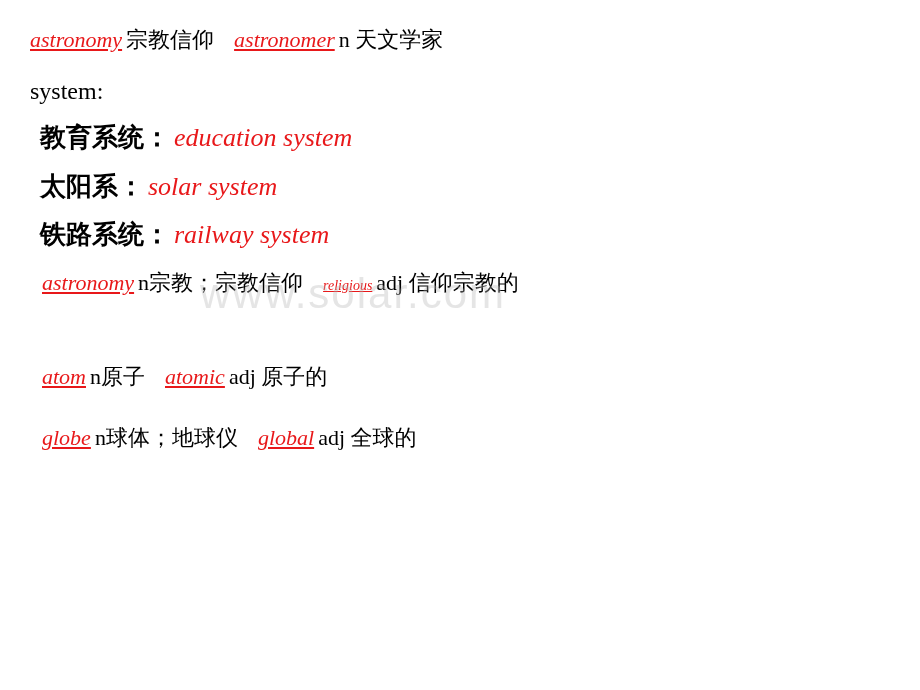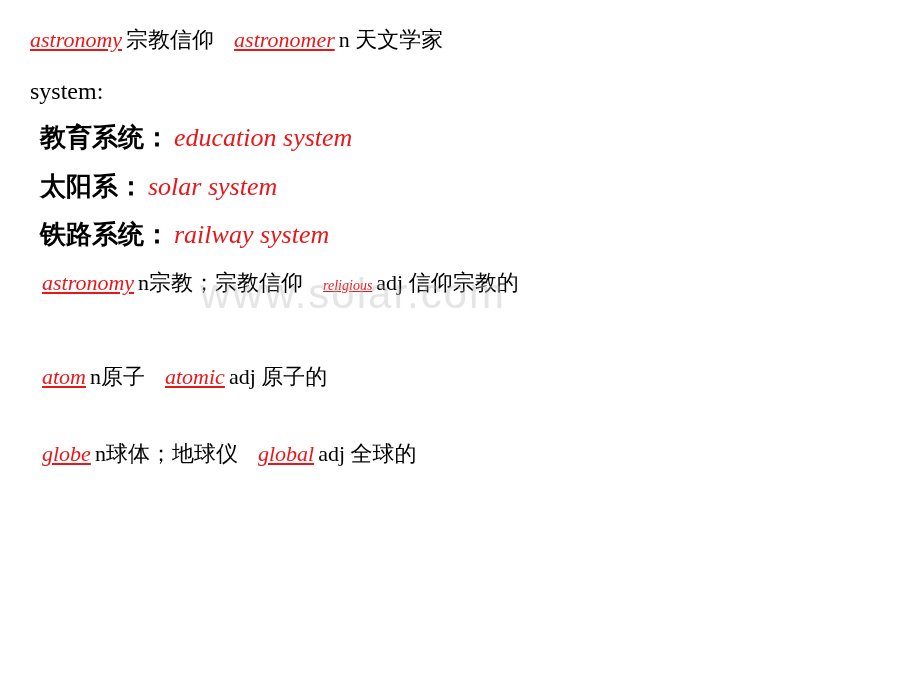--- a/index.html
+++ b/index.html
@@ -75,21 +75,21 @@
       letter-spacing: 2px;
     }
 
     .line1 { margin-bottom: 10px; }
     .line2 { margin-bottom: 2px; }
     .line3 { margin-bottom: 2px; }
     .line4 { margin-bottom: 2px; }
     .line5 { margin-bottom: 2px; }
     .line6 { margin-bottom: 10px; }
     .line7 { margin-bottom: 10px; }
-    .line8 { margin-bottom: 10px; margin-top: 16px; }
+    .line8 { margin-bottom: 10px; }
 
     .spacer {
       height: 12px;
     }
   </style>
 </head>
 <body>
 
 <div class="content">
 

